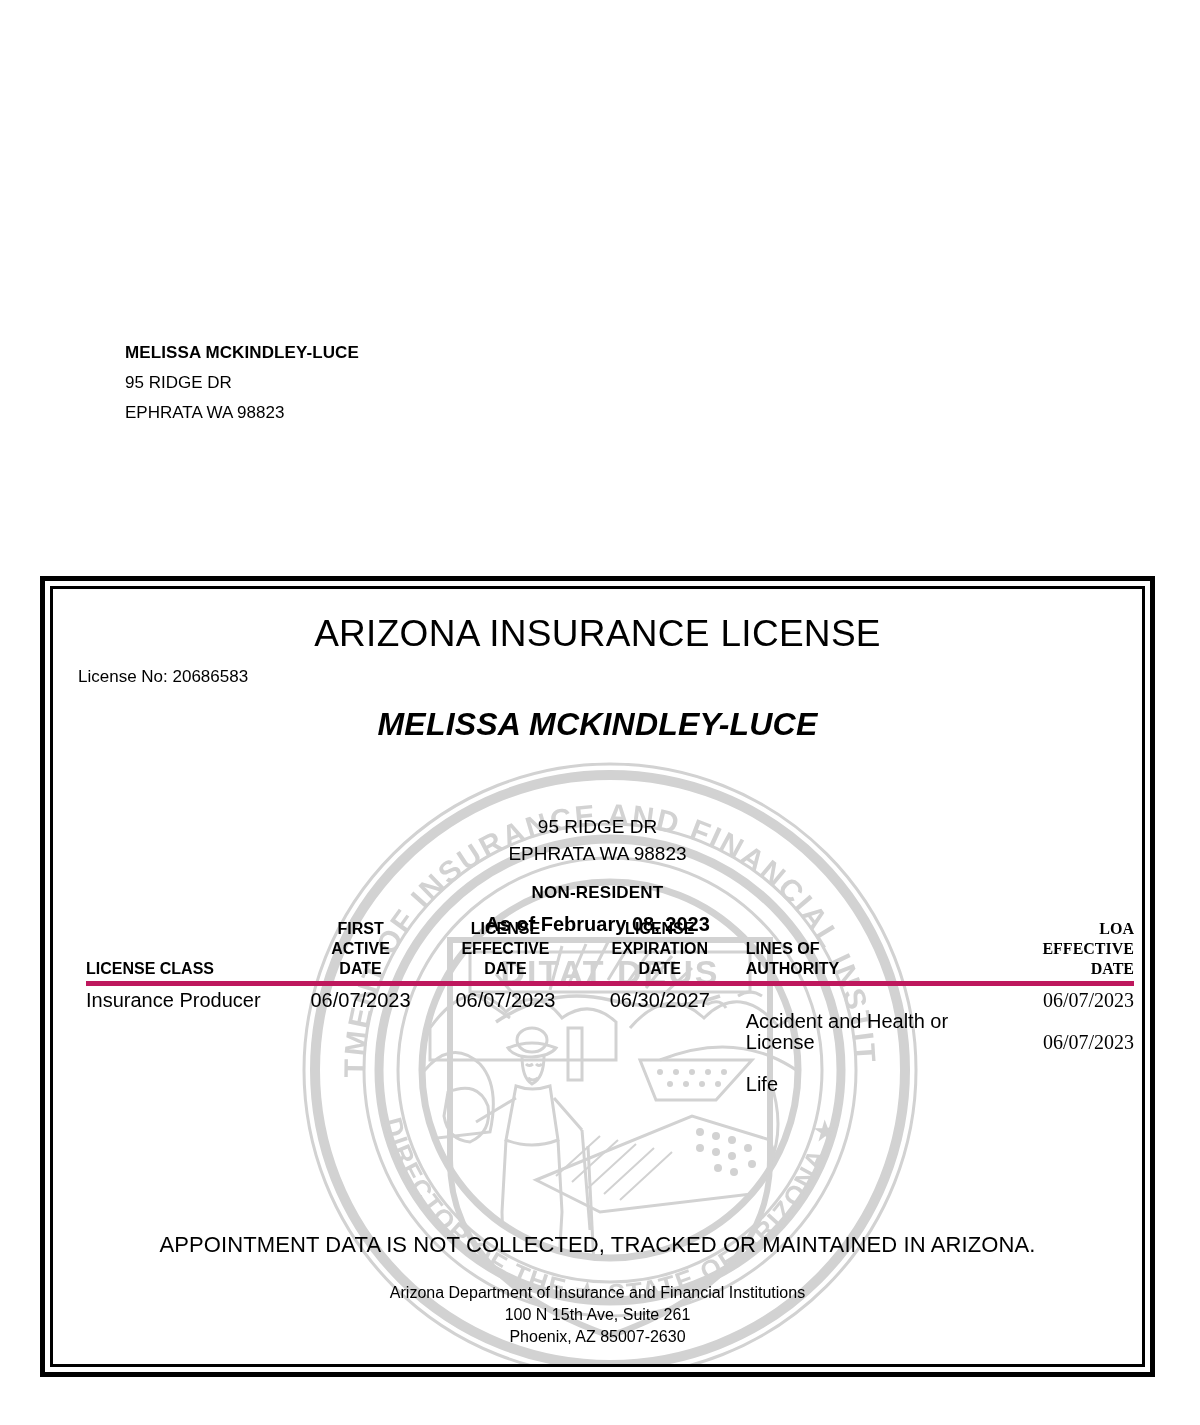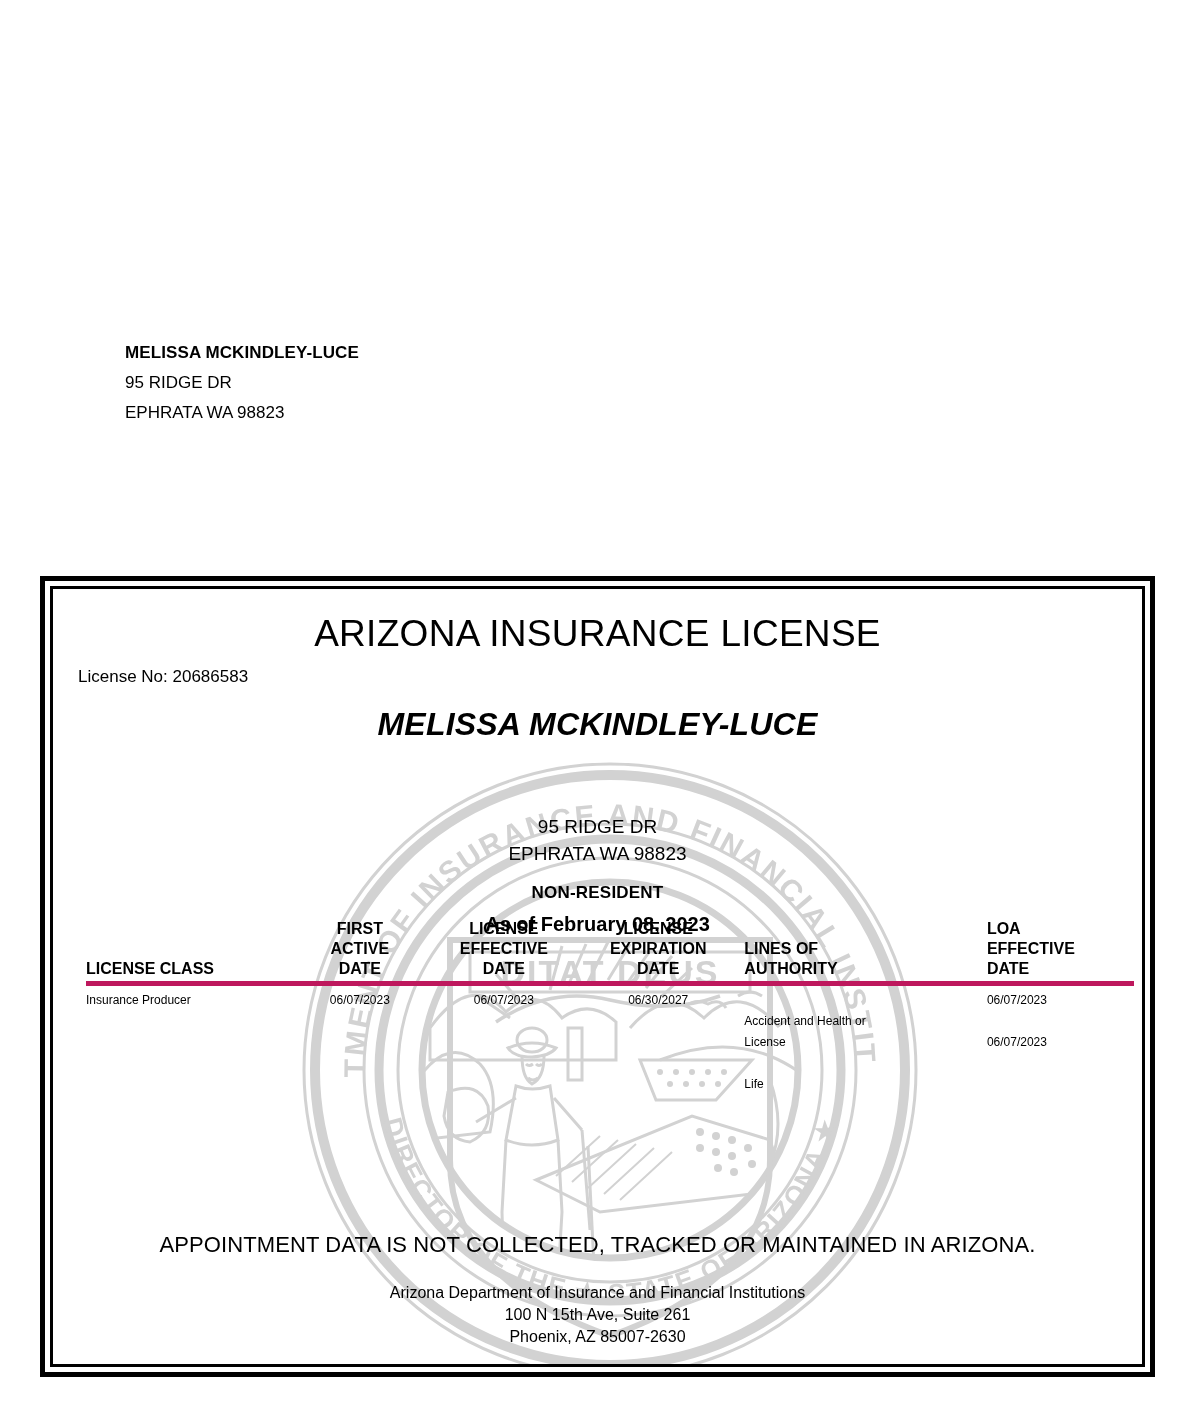--- a/index.html
+++ b/index.html
@@ -147,29 +147,29 @@
     font-weight: bold;
     vertical-align: bottom;
     padding: 0 0 2px 0;
     border-bottom: 5px solid #be185d;
     line-height: 20px;
     white-space: pre-line;
   }
   .lic-table td {
     vertical-align: top;
     padding: 4px 0 0 0;
-    font-size: 12px;
+    font-size: 20px;
     line-height: 21px;
   }
   .col-class   { text-align: left;   width: 215px; }
   .col-first   { text-align: center; width: 135px; }
   .col-eff     { text-align: center; width: 160px; }
   .col-exp     { text-align: center; width: 155px; }
   .col-loas    { text-align: left;   width: 250px; padding-left: 10px !important; }
-  .col-loaeff  { text-align: left; width: 150px; }
+  .col-loaeff  { text-align: right; width: 150px; font-family: Liberation Serif, serif; }
   .loa-list div, .loaeff-list div { line-height: 21px; min-height: 21px; }
   .loa-list { white-space: pre-line; }
 
   
   .appt-note {
     position: absolute;
     top: 643px;
     left: 0;
     width: 100%;
     text-align: center;

